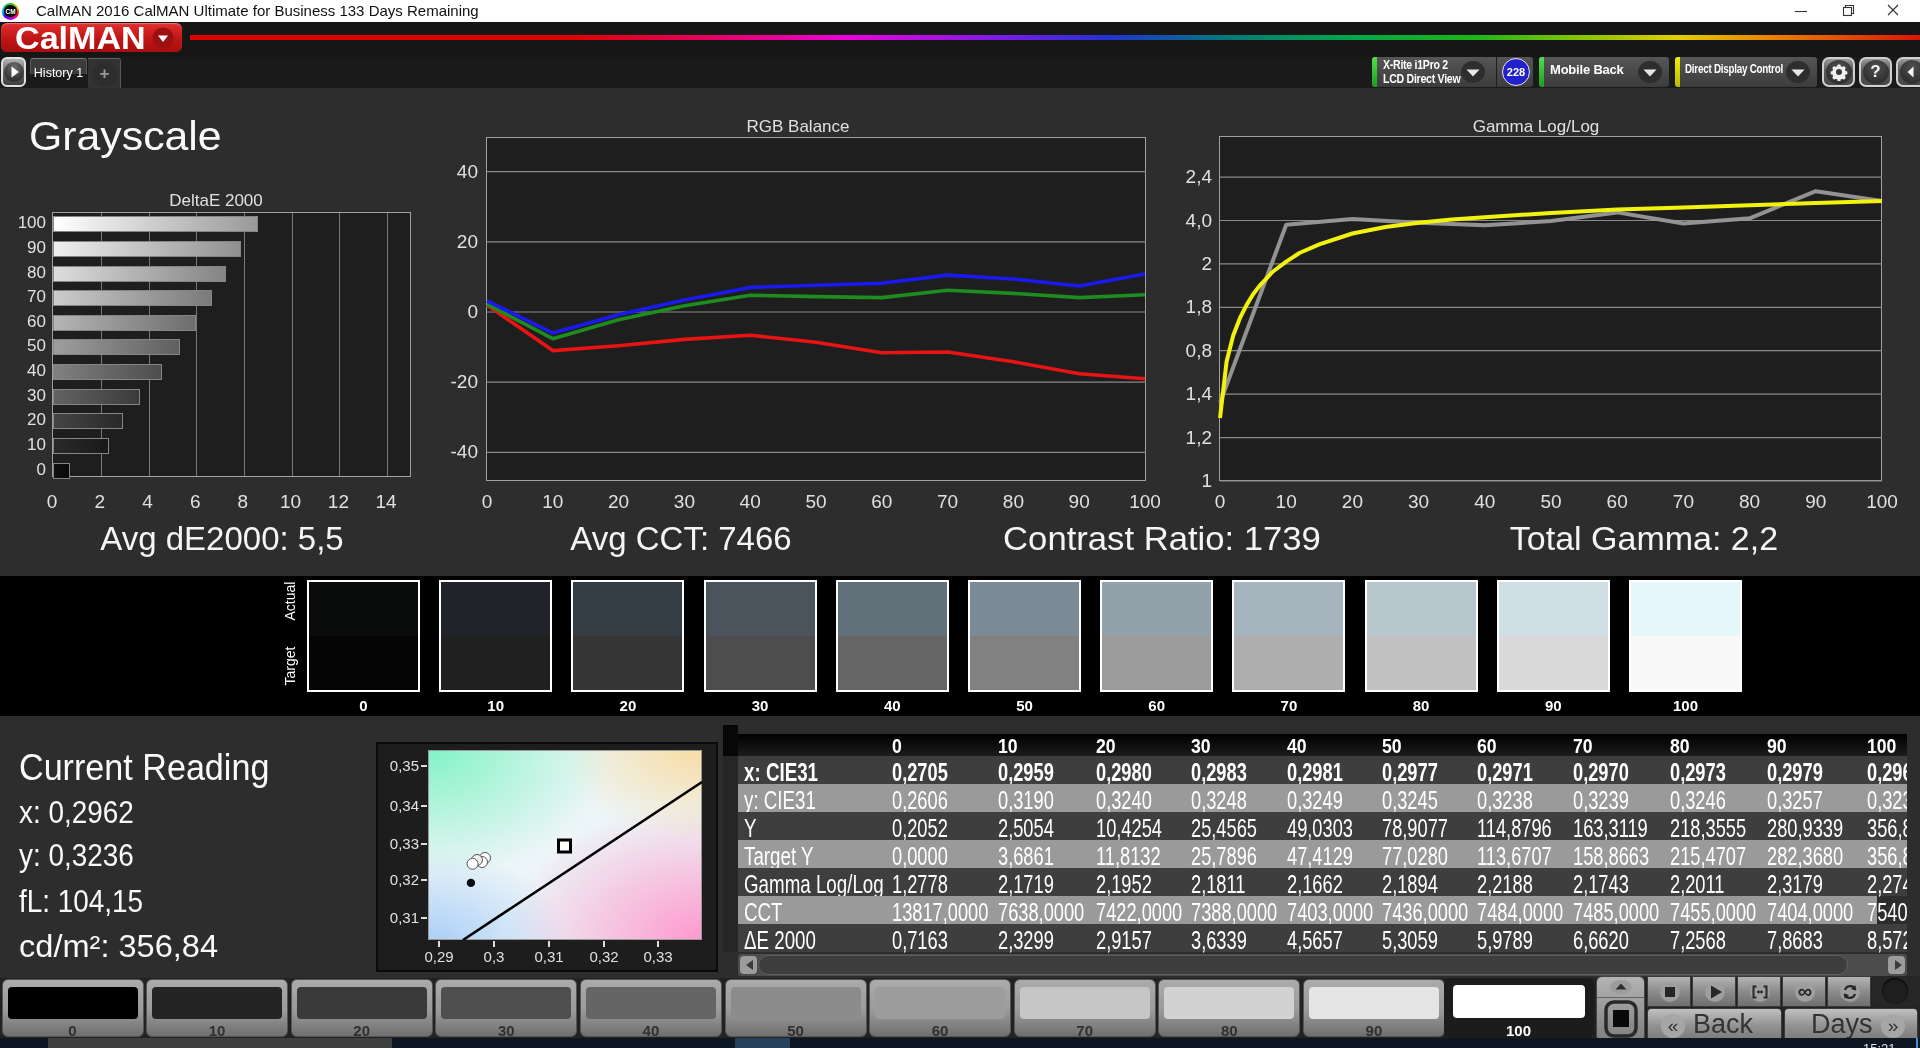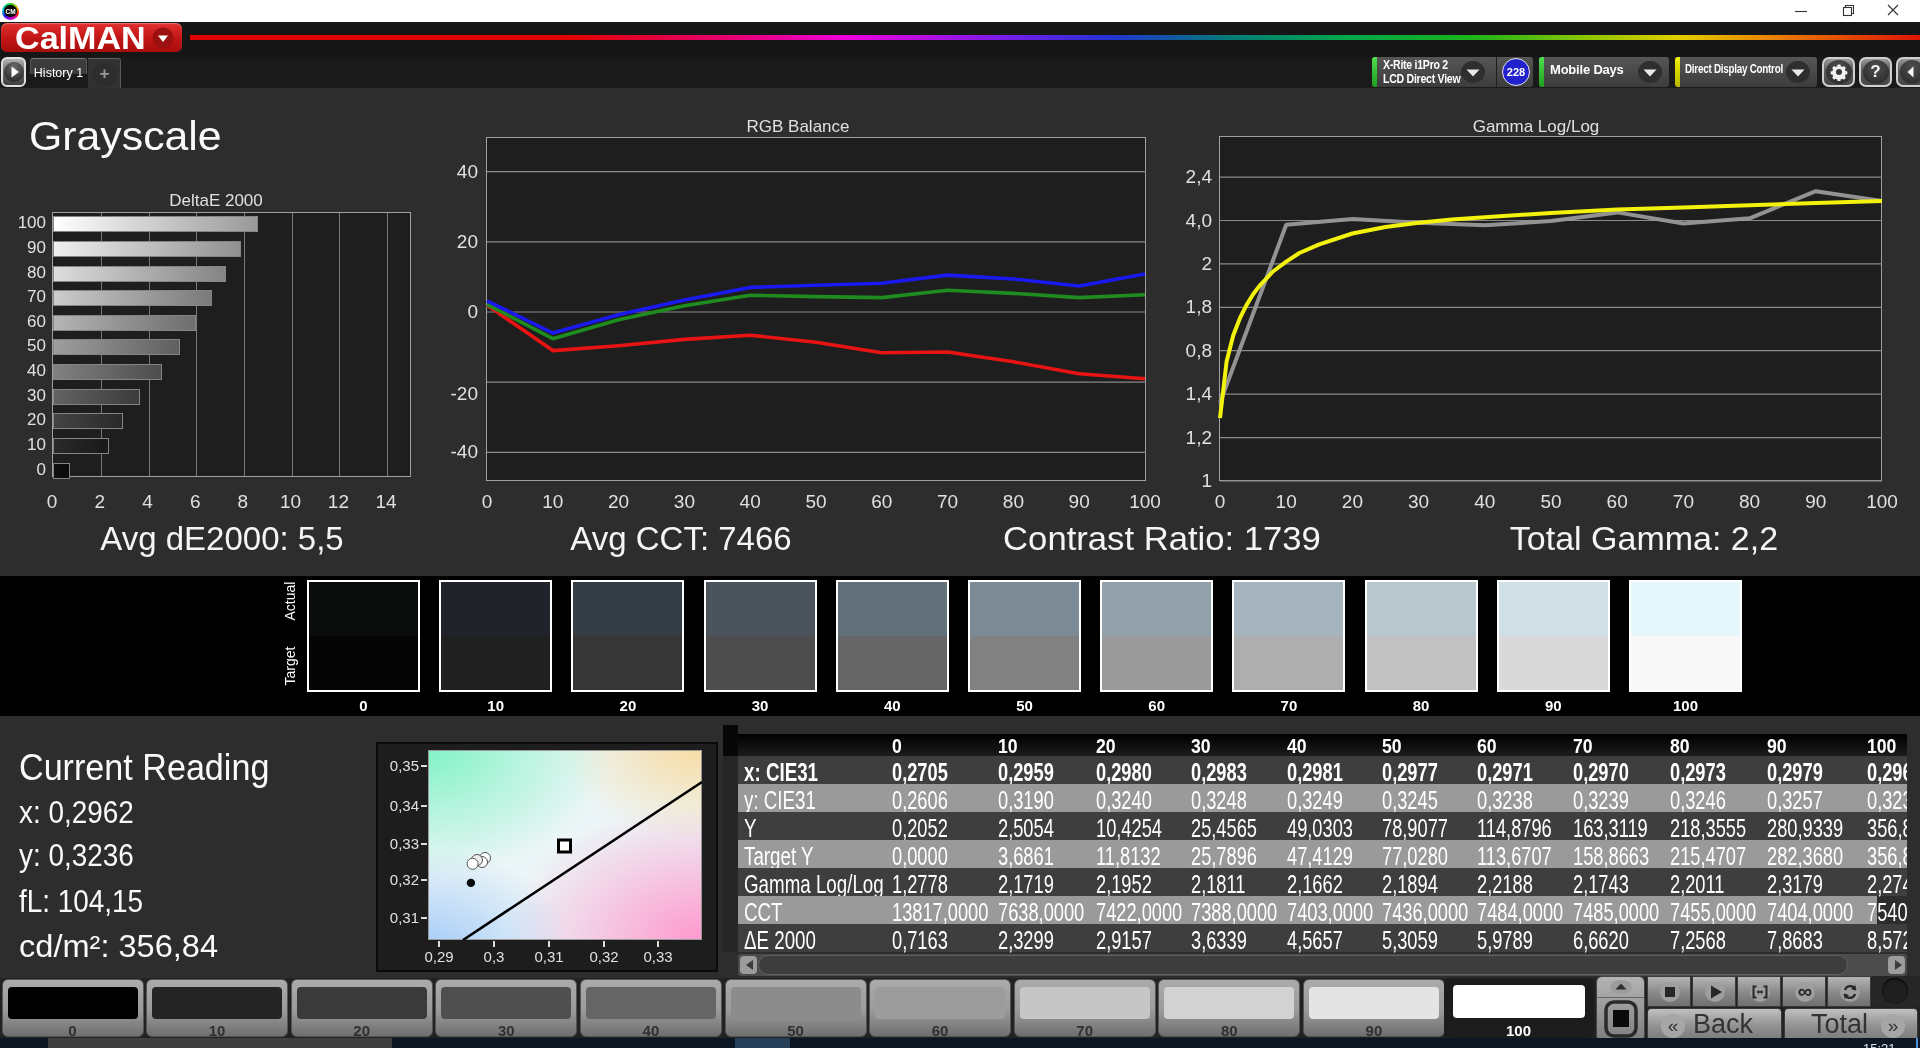--- a/index.html
+++ b/index.html
@@ -5,20 +5,21 @@
 html,body{width:1920px;height:1048px;overflow:hidden;}
 body{font-family:"Liberation Sans",sans-serif;background:#2d2d2d;position:relative;}
 .abs{position:absolute;}
 </style></head>
 <body>
 <div class="abs" style="left:0;top:0;width:1920px;height:22px;background:#ffffff;">
  <div class="abs" style="left:2px;top:2.5px;width:17px;height:17px;border-radius:50%;background:conic-gradient(from 0deg,#1fc41f,#b9c800 13%,#ee8800 21%,#e81111 30%,#e800aa 40%,#8a00e8 55%,#2222e8 65%,#00a8e8 75%,#00c8a8 85%,#1fc41f);">
   <div class="abs" style="left:2.2px;top:2.2px;width:12.6px;height:12.6px;border-radius:50%;background:#080808;"></div>
   <div class="abs" style="left:0;top:5.2px;width:17px;text-align:center;font-size:6.5px;font-weight:bold;color:#fff;">CM</div>
  </div>
+ <div class="abs" style="left:36px;top:1px;font-size:15px;color:#101010;line-height:20px;">CalMAN 2016 CalMAN Ultimate for Business 133 Days Remaining</div>
  <svg class="abs" style="left:1780px;top:0" width="140" height="22" viewBox="0 0 140 22">
   <g stroke="#333333" stroke-width="1.1" fill="none">
    <path d="M15 11.5 H27"></path>
    <rect x="63.5" y="7.5" width="8" height="8"></rect>
    <path d="M65.5 7.5 V5.5 H73.5 V13.5 H71.5"></path>
    <path d="M108 5 L118 15 M118 5 L108 15"></path>
   </g>
  </svg>
 </div>
 <div class="abs" style="left:0;top:22px;width:1920px;height:35px;background:#161616;"></div>
@@ -50,21 +51,21 @@
       <ellipse cx="13" cy="12" rx="12" ry="11" fill="#2e2e2e"></ellipse>
       <path d="M6.5 9.5 L19.5 9.5 L13 16.5 Z" fill="#e8e8e8"></path>
     </svg>
  <div class="abs" style="left:124px;top:0;width:1px;height:30px;background:#1e1e1e;"></div>
  <div class="abs" style="left:130px;top:1px;width:28px;height:28px;border-radius:50%;background:#2222cc;border:1px solid #e6e6e6;">
   <div class="abs" style="left:0;top:7px;width:26px;text-align:center;font-size:11px;font-weight:bold;color:#fff;">228</div>
  </div>
 </div>
 <div class="abs" style="left:1539px;top:57px;width:130px;height:30px;border-radius:3px;background:linear-gradient(#565656,#3c3c3c);">
  <div class="abs" style="left:0;top:0;width:5px;height:30px;border-radius:3px 0 0 3px;background:linear-gradient(#4ee04e,#1f9c1f);"></div>
- <div class="abs" style="left:11px;top:5px;font-size:13px;font-weight:bold;color:#fff;letter-spacing:-0.2px;white-space:nowrap;">Mobile Days</div>
+ <div class="abs" style="left:11px;top:5px;font-size:13px;font-weight:bold;color:#fff;letter-spacing:-0.2px;white-space:nowrap;">Mobile Back</div>
 <svg class="abs" style="left:98px;top:3px" width="26" height="24" viewBox="0 0 26 24">
       <ellipse cx="13" cy="12" rx="12" ry="11" fill="#2e2e2e"></ellipse>
       <path d="M6.5 9.5 L19.5 9.5 L13 16.5 Z" fill="#e8e8e8"></path>
     </svg>
   </div>
 <div class="abs" style="left:1675px;top:57px;width:142px;height:30px;border-radius:3px;background:linear-gradient(#565656,#3c3c3c);">
  <div class="abs" style="left:0;top:0;width:5px;height:30px;border-radius:3px 0 0 3px;background:linear-gradient(#f0f000,#b8b800);"></div>
  <div class="abs" style="left:10px;top:5px;font-size:12px;font-weight:bold;color:#fff;letter-spacing:-0.3px;white-space:nowrap;transform:scaleX(0.82);transform-origin:0 0;">Direct Display Control</div>
 <svg class="abs" style="left:110px;top:3px" width="26" height="24" viewBox="0 0 26 24">
       <ellipse cx="13" cy="12" rx="12" ry="11" fill="#2e2e2e"></ellipse>
@@ -139,21 +140,21 @@
 <line x1="487" y1="312.0" x2="1146" y2="312.0" stroke="#8a8a8a" stroke-width="1.2"></line>
 <line x1="487" y1="382.2" x2="1146" y2="382.2" stroke="#8a8a8a" stroke-width="1.2"></line>
 <line x1="487" y1="452.4" x2="1146" y2="452.4" stroke="#8a8a8a" stroke-width="1.2"></line>
 <path d="M487.0,305.0 L552.8,350.6 L618.6,345.7 L684.4,339.4 L750.2,335.2 L816.0,342.2 L881.8,352.7 L947.6,352.0 L1013.4,361.8 L1079.2,373.8 L1145.0,378.7" fill="none" stroke="#e81414" stroke-width="3.6" stroke-linejoin="round"></path>
 <path d="M487.0,304.3 L552.8,338.7 L618.6,319.7 L684.4,305.7 L750.2,295.2 L816.0,296.6 L881.8,297.6 L947.6,290.2 L1013.4,293.4 L1079.2,297.6 L1145.0,294.8" fill="none" stroke="#1e8c1e" stroke-width="3.6" stroke-linejoin="round"></path>
 <path d="M487.0,300.8 L552.8,333.1 L618.6,314.8 L684.4,300.1 L750.2,287.4 L816.0,285.3 L881.8,283.2 L947.6,275.1 L1013.4,279.0 L1079.2,286.0 L1145.0,274.1" fill="none" stroke="#1a1af0" stroke-width="3.6" stroke-linejoin="round"></path>
 </svg>
 <div class="abs" style="left:430px;top:160.6px;width:48px;text-align:right;font-size:19px;color:#e0e0e0;">40</div>
 <div class="abs" style="left:430px;top:230.8px;width:48px;text-align:right;font-size:19px;color:#e0e0e0;">20</div>
 <div class="abs" style="left:430px;top:301.0px;width:48px;text-align:right;font-size:19px;color:#e0e0e0;">0</div>
-<div class="abs" style="left:430px;top:371.2px;width:48px;text-align:right;font-size:19px;color:#e0e0e0;margin-top:12px;">-20</div>
+<div class="abs" style="left:430px;top:371.2px;width:48px;text-align:right;font-size:19px;color:#e0e0e0;">-20</div>
 <div class="abs" style="left:430px;top:441.4px;width:48px;text-align:right;font-size:19px;color:#e0e0e0;">-40</div>
 <div class="abs" style="left:465.0px;top:491px;width:44px;text-align:center;font-size:19px;color:#e0e0e0;">0</div>
 <div class="abs" style="left:530.8px;top:491px;width:44px;text-align:center;font-size:19px;color:#e0e0e0;">10</div>
 <div class="abs" style="left:596.6px;top:491px;width:44px;text-align:center;font-size:19px;color:#e0e0e0;">20</div>
 <div class="abs" style="left:662.4px;top:491px;width:44px;text-align:center;font-size:19px;color:#e0e0e0;">30</div>
 <div class="abs" style="left:728.2px;top:491px;width:44px;text-align:center;font-size:19px;color:#e0e0e0;">40</div>
 <div class="abs" style="left:794.0px;top:491px;width:44px;text-align:center;font-size:19px;color:#e0e0e0;">50</div>
 <div class="abs" style="left:859.8px;top:491px;width:44px;text-align:center;font-size:19px;color:#e0e0e0;">60</div>
 <div class="abs" style="left:925.6px;top:491px;width:44px;text-align:center;font-size:19px;color:#e0e0e0;">70</div>
 <div class="abs" style="left:991.4px;top:491px;width:44px;text-align:center;font-size:19px;color:#e0e0e0;">80</div>
@@ -517,19 +518,19 @@
     </svg>
   </div>
 <div class="abs" style="left:1872px;top:976px;width:48px;height:31px;background:#262626;">
     <div class="abs" style="left:10px;top:2px;width:26px;height:26px;border-radius:50%;background:#1e1e1e;box-shadow:inset 0 1px 2px #000;"></div>
   </div>
 <div class="abs" style="left:1647px;top:1008px;width:135px;height:34px;border-radius:4px;background:linear-gradient(#c0c0c0,#909090 55%,#7a7a7a);border:1px solid #3a3a3a;">
  <div class="abs" style="left:13px;top:5px;width:24px;height:24px;border-radius:50%;background:#a6a6a6;text-align:center;font-size:19px;color:#333;line-height:23px;">«</div>
  <div class="abs" style="left:45px;top:0px;font-size:27px;color:#333;">Back</div>
 </div>
 <div class="abs" style="left:1784px;top:1008px;width:134px;height:34px;border-radius:4px;background:linear-gradient(#c0c0c0,#909090 55%,#7a7a7a);border:1px solid #3a3a3a;">
- <div class="abs" style="left:26px;top:0px;font-size:27px;color:#333;">Total</div>
+ <div class="abs" style="left:26px;top:0px;font-size:27px;color:#333;">Days</div>
  <div class="abs" style="left:96px;top:5px;width:24px;height:24px;border-radius:50%;background:#a6a6a6;text-align:center;font-size:19px;color:#333;line-height:23px;">»</div>
 </div>
 <div class="abs" style="left:0;top:1038px;width:1920px;height:10px;background:#0d1724;"></div>
 <div class="abs" style="left:48px;top:1038px;width:344px;height:10px;background:#3f3f3f;"></div>
 <div class="abs" style="left:735px;top:1038px;width:55px;height:10px;background:#27405a;"></div>
 <div class="abs" style="left:1863px;top:1041px;font-size:13px;color:#dfe6ec;">15:21</div>
 <div class="abs" style="left:1916px;top:1038px;width:2px;height:10px;background:#4a90d9;"></div>
 </body></html>

